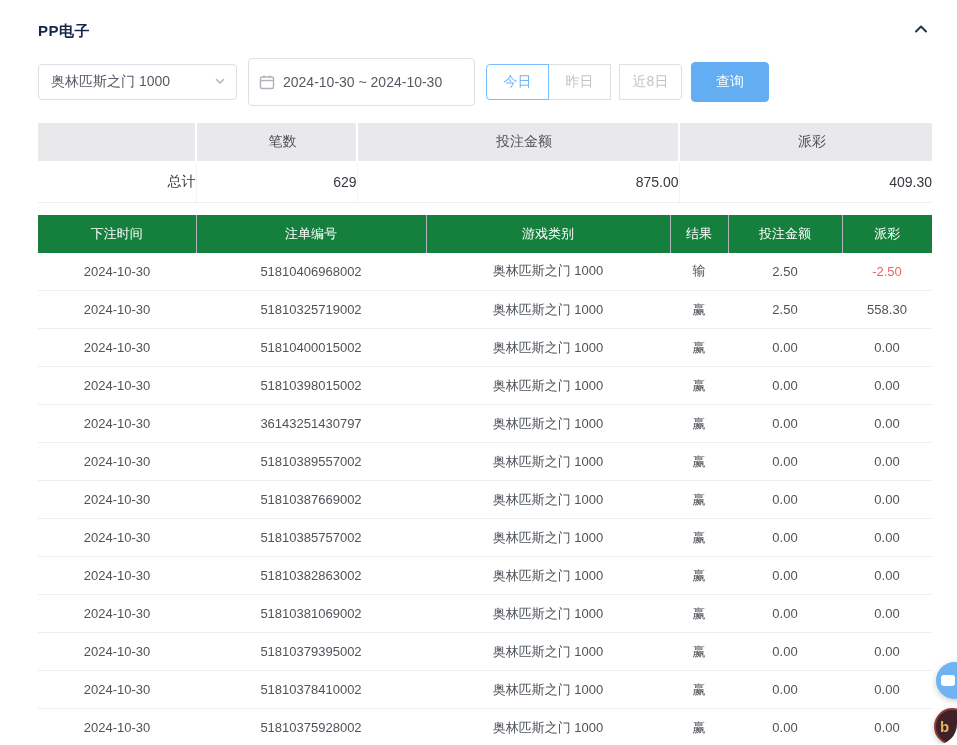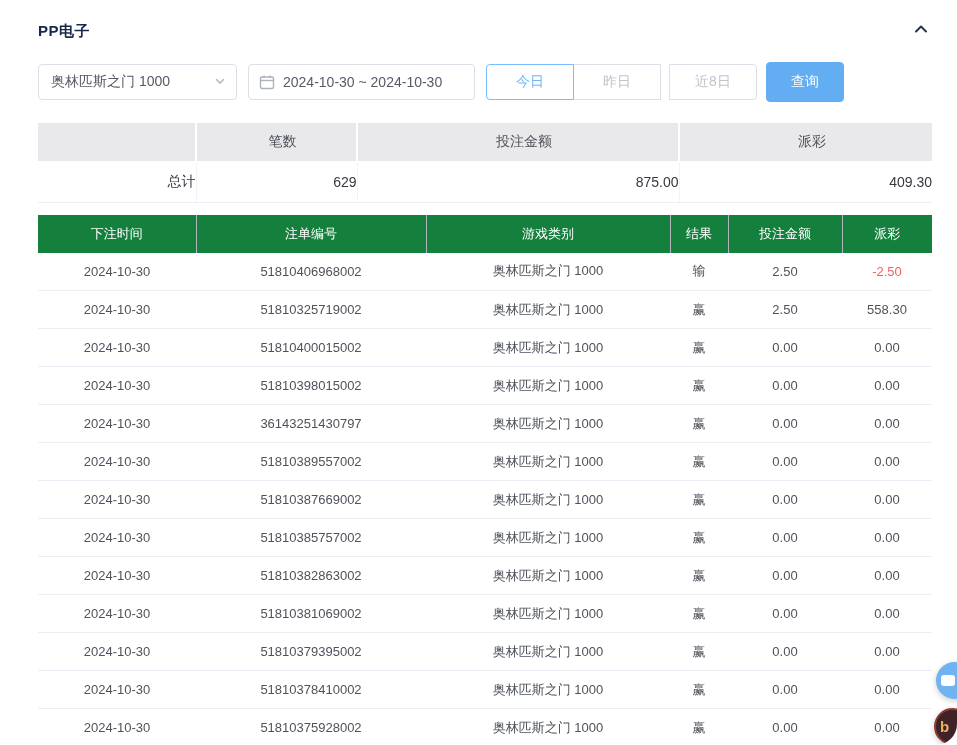--- a/index.html
+++ b/index.html
@@ -17,28 +17,28 @@
   .panel-title { font-size:15px; font-weight:bold; color:#17284c; letter-spacing:.5px; }
   .collapse-btn { width:22px; height:22px; display:flex; align-items:center; justify-content:center; cursor:pointer; }
   
   .filter-row { display:flex; align-items:center; margin:22px 25px 0 38px; height:36px; }
   .select-box {
     width:199px; height:36px; border:1px solid #dcdfe6; border-radius:4px;
     display:flex; align-items:center; justify-content:space-between;
     padding:0 10px 0 12px; font-size:14px; color:#565b63; cursor:pointer; background:#fff;
   }
   .date-box {
-    width:227px; height:36px; border:1px solid #dcdfe6; border-radius:4px;
+    width:227px; height:48px; border:1px solid #dcdfe6; border-radius:4px;
     display:flex; align-items:center; padding:0 10px; margin-left:11px;
     font-size:14px; color:#565b63; cursor:pointer; background:#fff;
   }
   .date-box .cal { margin-right:8px; display:flex; align-items:center; }
   .btn-group { display:flex; margin-left:11px; }
   .btn-group button {
-    height:36px; width:88px; background:#fff; border:1px solid #dcdfe6;
+    height:36px; width:63px; background:#fff; border:1px solid #dcdfe6;
     font-size:14px; color:#c0c4cb; cursor:pointer; margin-left:-1px; position:relative;
     font-family:inherit;
   }
   .btn-group button:first-child { border-radius:4px 0 0 4px; margin-left:0; }
   .btn-group button:last-child { border-radius:0 4px 4px 0;margin-left:8px; }
   .btn-group button.active { border-color:#79bbff; color:#6fb5f8; z-index:2; }
   .btn-primary {
     height:40px; width:78px; margin-left:9px; background:#63aef3; border:1px solid #63aef3;
     border-radius:4px; color:#fff; font-size:14px; cursor:pointer; font-family:inherit;
   }

